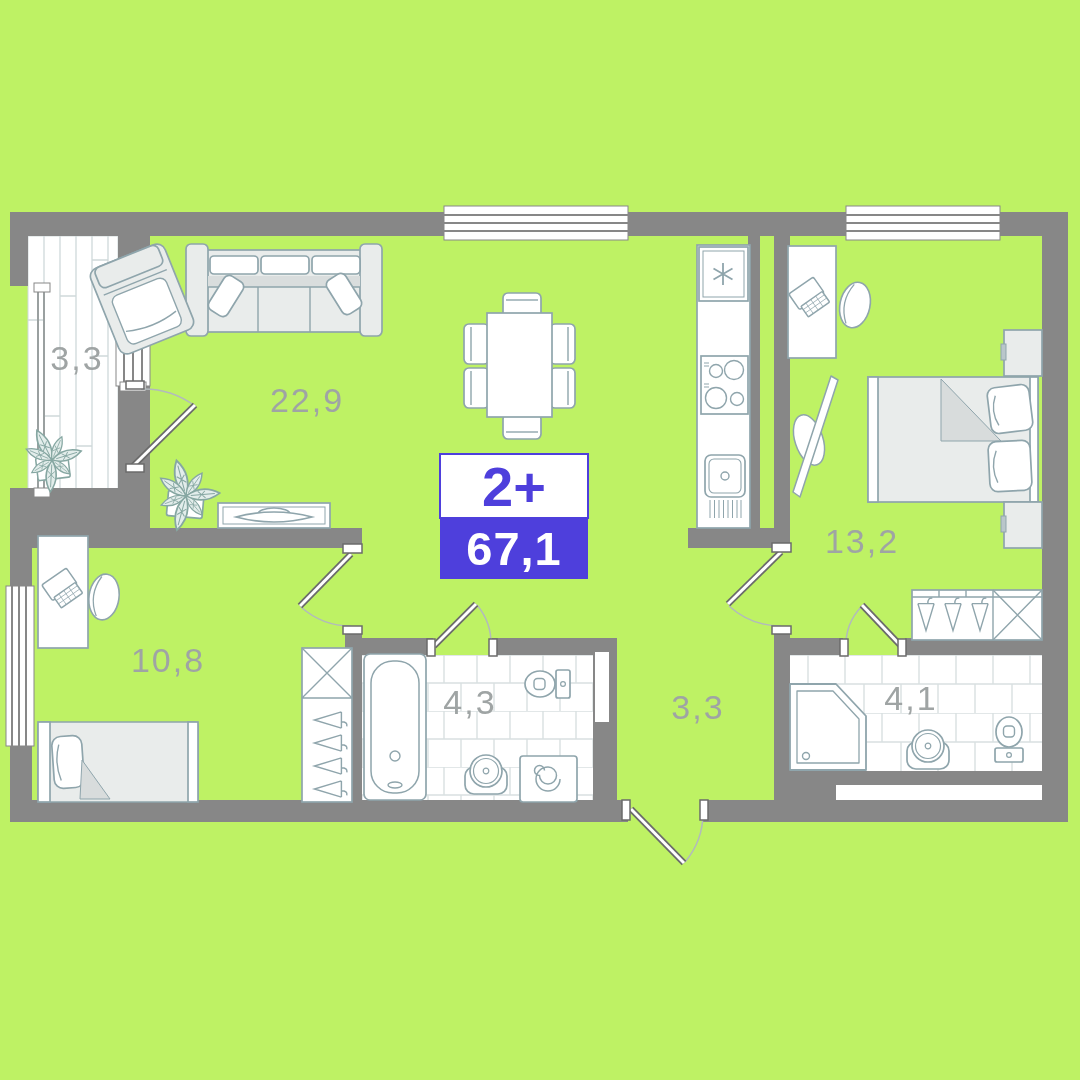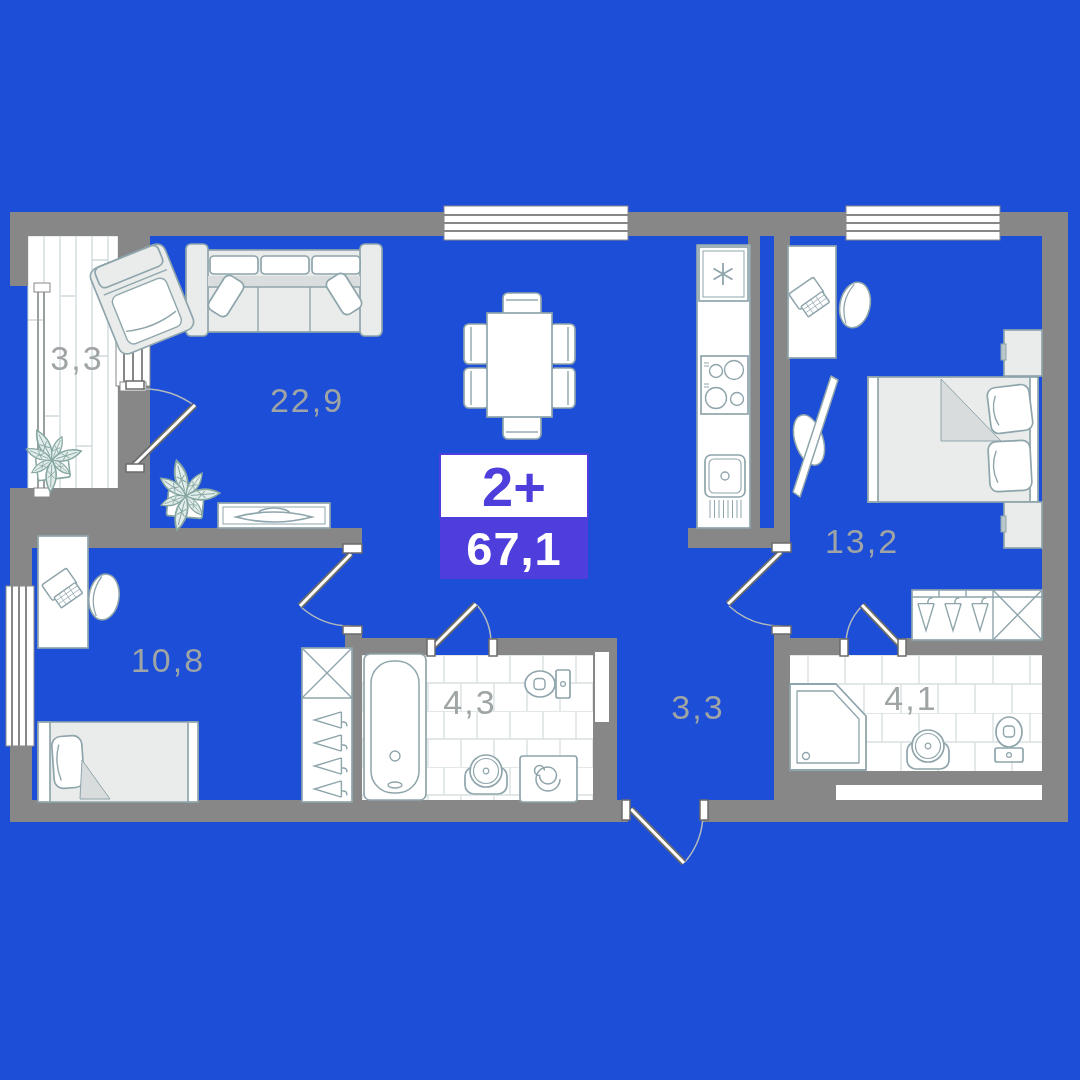--- a/index.html
+++ b/index.html
@@ -1,16 +1,16 @@
 <!DOCTYPE html>
 <html><head>
 <meta charset="utf-8">
 <style>
   html,body{margin:0;padding:0;background:#ffffff;}
-  #stage{position:relative;width:1080px;height:1080px;background:#1d4ed8;overflow:hidden;}
+  #stage{position:relative;width:1080px;height:1080px;background:#bef264;overflow:hidden;}
   svg{position:absolute;left:0;top:0;}
   
   .w   {fill:#878787;stroke:none;}
   .ff  {fill:#ffffff;stroke:#8fa5ac;stroke-width:1.7;}
   .ffl {fill:#e9eceb;stroke:#8fa5ac;stroke-width:1.7;}
   .ln  {fill:none;stroke:#8fa5ac;stroke-width:1.4;}
   .lnt {fill:none;stroke:#cfd9da;stroke-width:1.3;}
   .leafdoor{stroke:#6b6b6b;stroke-width:6.5;}
   .leafcore{stroke:#ffffff;stroke-width:3;}
   .arc {fill:none;stroke:#b2babc;stroke-width:1.5;}

